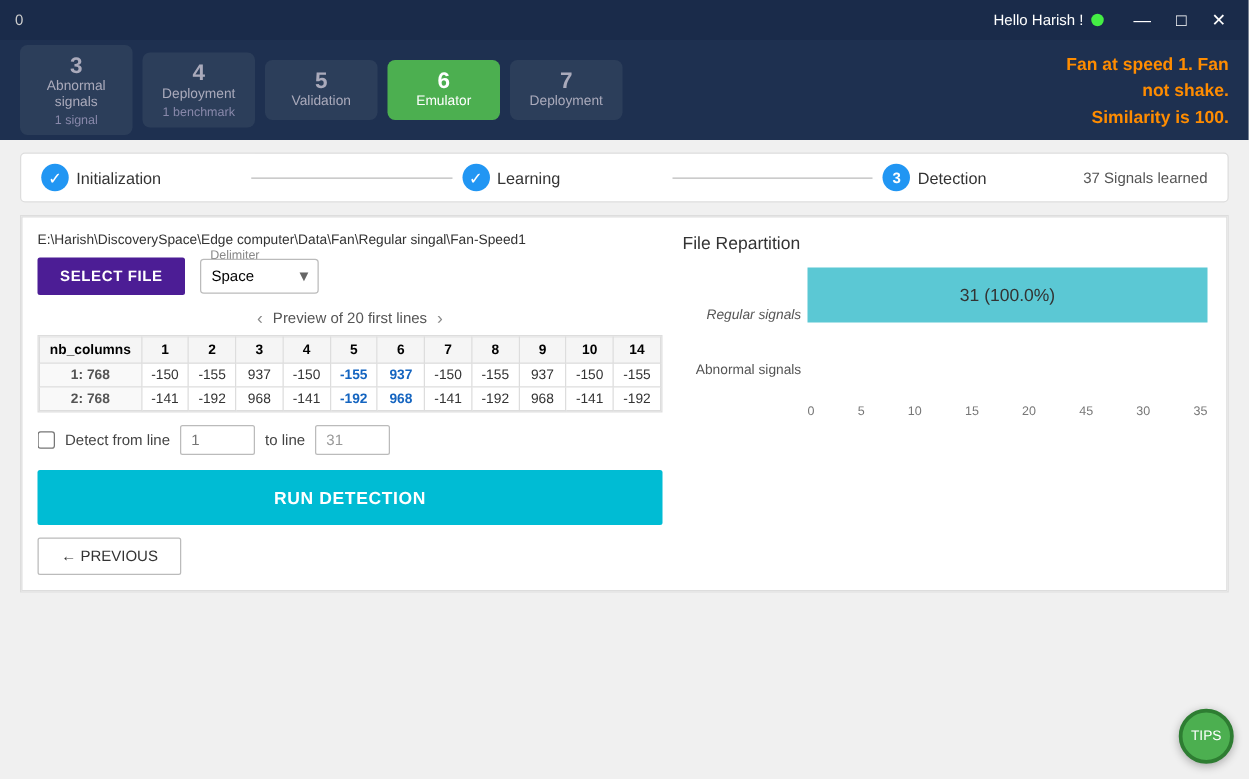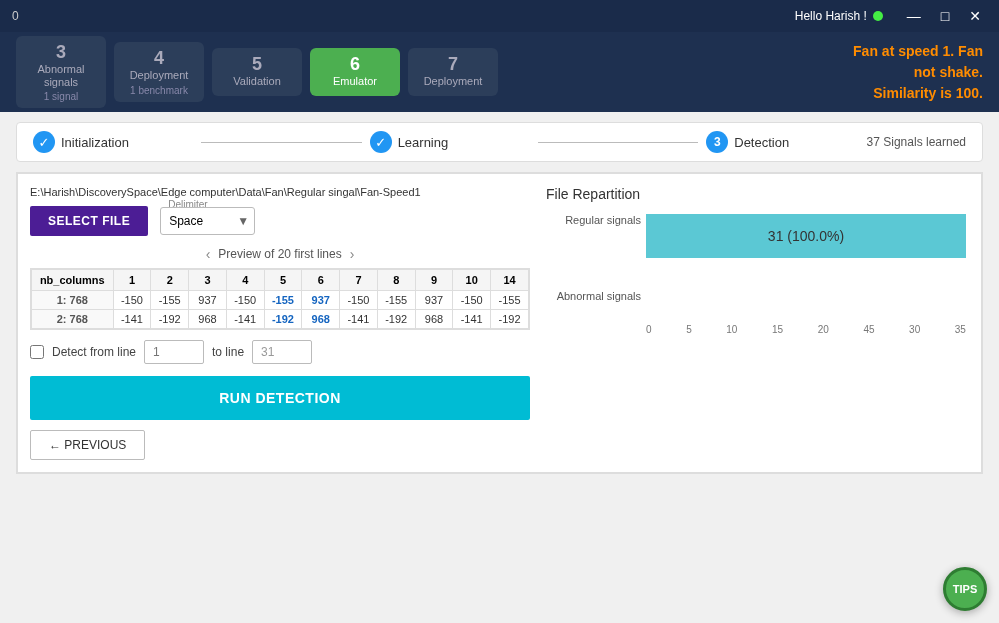--- a/index.html
+++ b/index.html
@@ -184,21 +184,21 @@
       justify-content: center; color: #333; font-size: 14px; white-space: nowrap;
     }
     .bar-abnormal { height: 44px; width: 0; }
     .x-axis { display: flex; justify-content: space-between; padding-left: 0; margin-top: 4px; font-size: 10px; color: #777; }
 
     
     .tips-btn {
       position: fixed; bottom: 12px; right: 12px;
       width: 44px; height: 44px; border-radius: 50%; background: #4caf50;
       border: 3px solid #2e7d32; display: flex; align-items: center; justify-content: center;
-      color: white; font-size: 11px; font-weight: bold; cursor: pointer;
+      color: white; font-size: 11px; font-weight: normal; cursor: pointer;
       box-shadow: 0 2px 8px rgba(0,0,0,0.3);
     }
   </style>
 </head>
 <body>
 
 <div class="top-bar">
   <span style="color:#ccc;font-size:12px;min-width:40px;">0</span>
   <div class="top-bar-user">
     <span>Hello Harish !</span>
@@ -358,21 +358,21 @@
 
         
         <button class="prev-btn">← PREVIOUS</button>
       </div>
 
       <div class="right-panel">
         <div class="chart-title">File Repartition</div>
         <div class="chart-area">
 
           <div style="position:absolute;left:0;top:0;display:flex;flex-direction:column;gap:0;">
-            <div style="height:44px;display:flex;align-items:flex-start;">
+            <div style="height:44px;display:flex;align-items:flex-end;font-style:italic;">
               <span style="font-size:11px;color:#555;text-align:right;width:95px;display:block;">Regular signals</span>
             </div>
             <div style="height:16px;"></div>
             <div style="height:44px;display:flex;align-items:center;">
               <span style="font-size:11px;color:#555;text-align:right;width:95px;display:block;">Abnormal signals</span>
             </div>
           </div>
 
           <div style="display:flex;flex-direction:column;gap:16px;">
 

